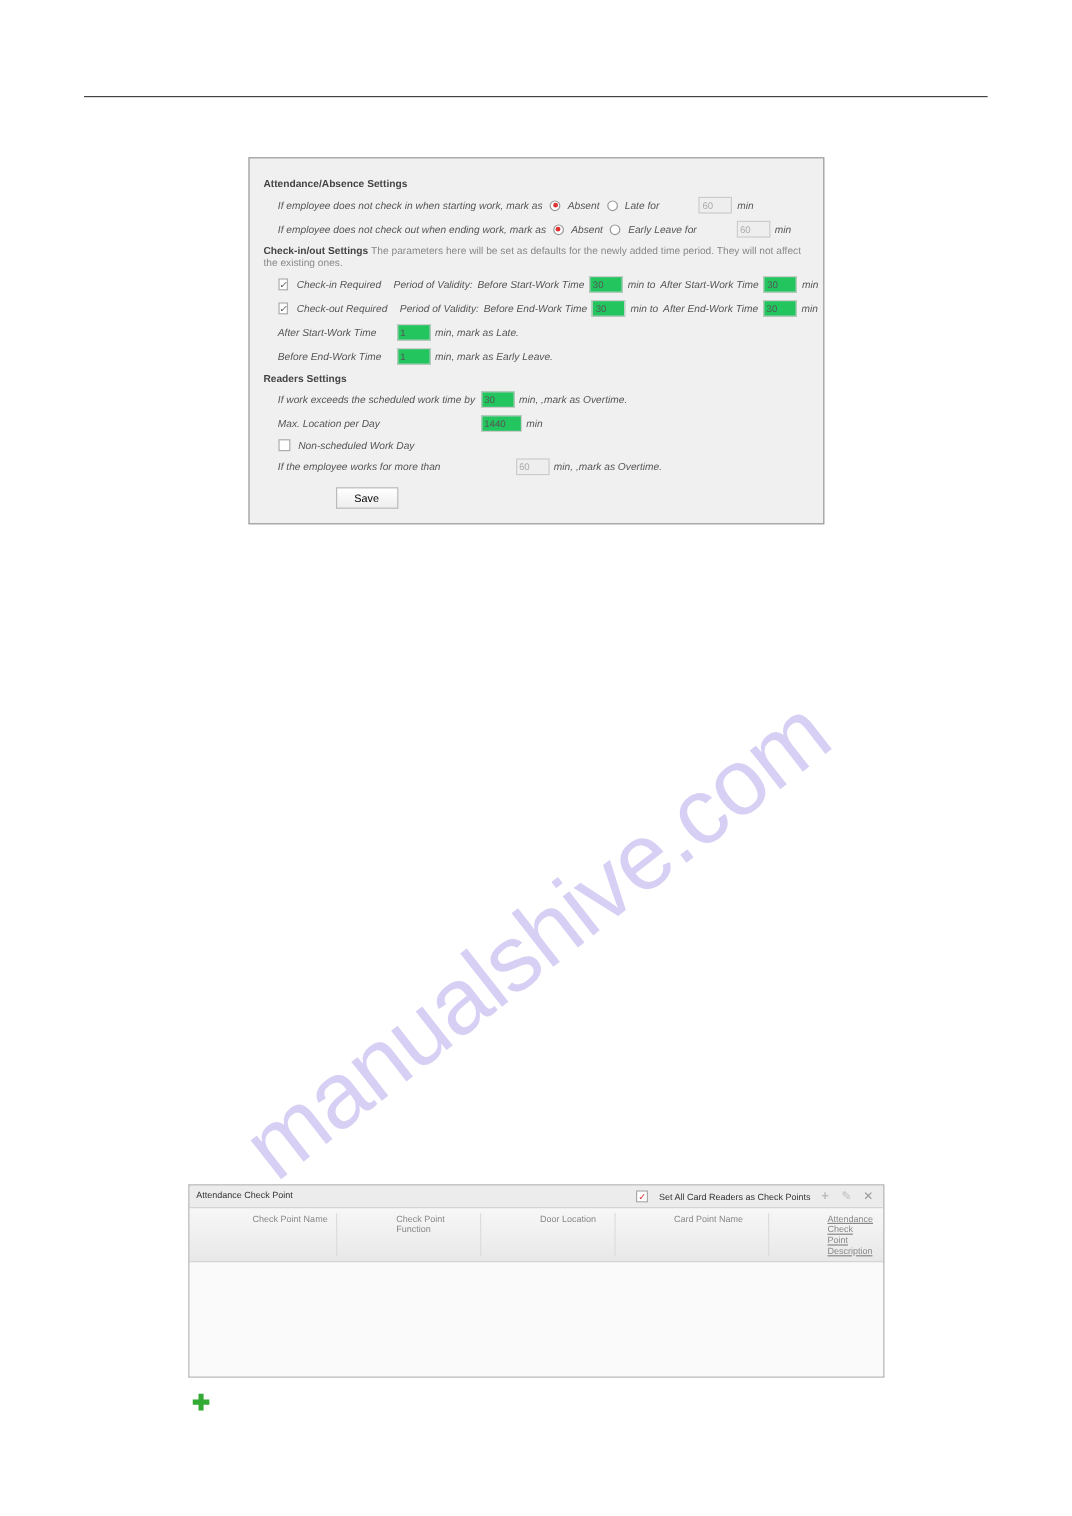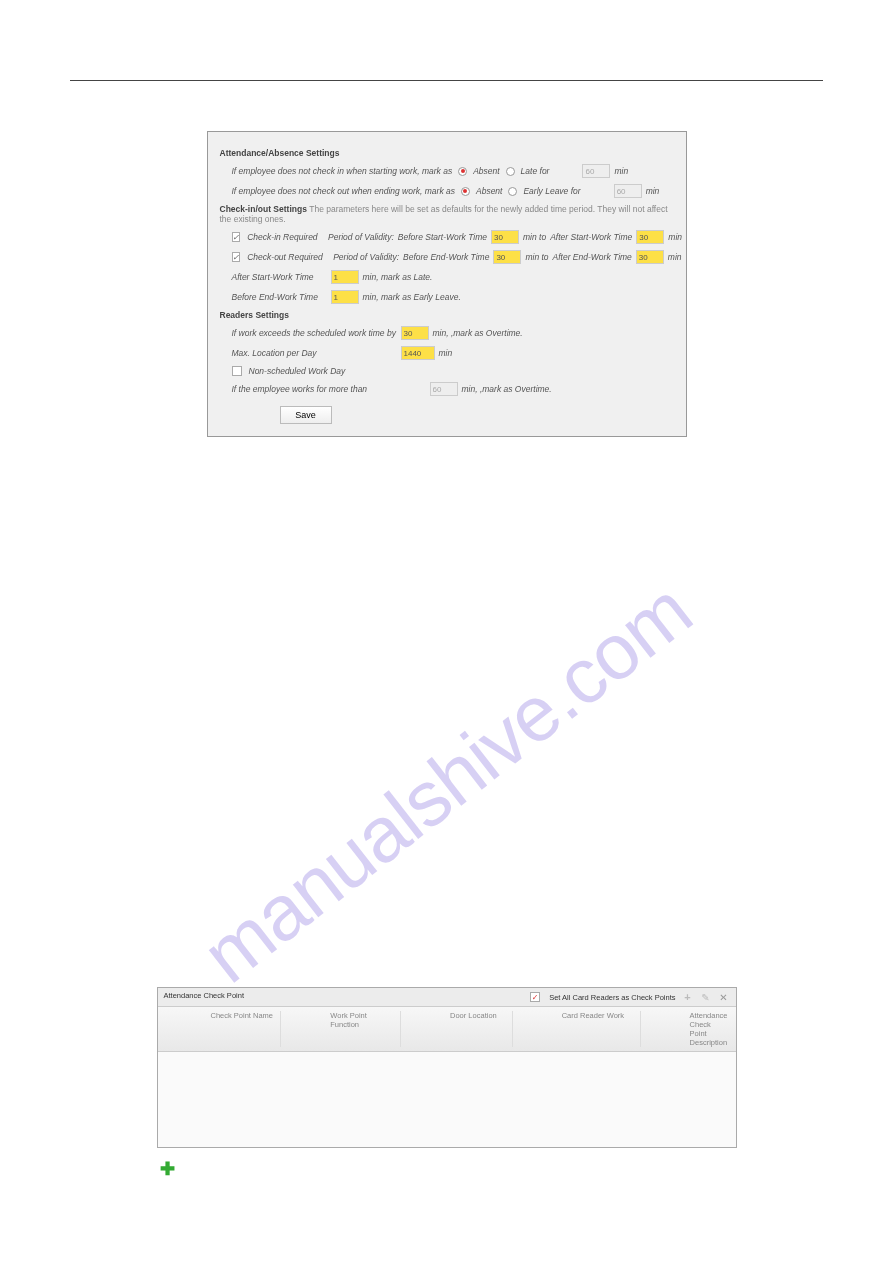--- a/index.html
+++ b/index.html
@@ -70,21 +70,21 @@
     justify-content: center;
     font-size: 8px;
     color: #d33;
     margin-right: 3px;
   }
   .check-box.unchecked { color: transparent; }
   .tiny-input {
     width: 28px;
     height: 14px;
     border: 1px solid #ccc;
-    background: #fde047;
+    background: #22c55e;
     font-size: 8px;
     padding: 0 2px;
     text-align: left;
     color: #555;
   }
   .tiny-input.disabled {
     background: #eee;
     color: #aaa;
     margin-left: 29px;
   }
@@ -266,21 +266,21 @@
     <div class="cp-header-right">
       <span class="check-box" style="color:#d33;">✓</span>
       <span>Set All Card Readers as Check Points</span>
       <span class="cp-icon plus">+</span>
       <span class="cp-icon edit">✎</span>
       <span class="cp-icon del">✕</span>
     </div>
   </div>
   <div class="cp-cols">
     <div style="width:90px;">Check Point Name</div>
-    <div style="width:90px;">Work Point Function</div>
+    <div style="width:90px;">Check Point Function</div>
     <div style="width:80px;">Door Location</div>
-    <div style="width:100px;">Card Reader Work</div>
-    <div style="flex:1;">Attendance Check Point Description</div>
+    <div style="width:100px;">Card Point Name</div>
+    <div style="flex:1;text-decoration:underline;">Attendance Check Point Description</div>
   </div>
   <div class="cp-body"></div>
 </div>
 
 <div class="green-plus">✚</div>
 
 </body></html>

